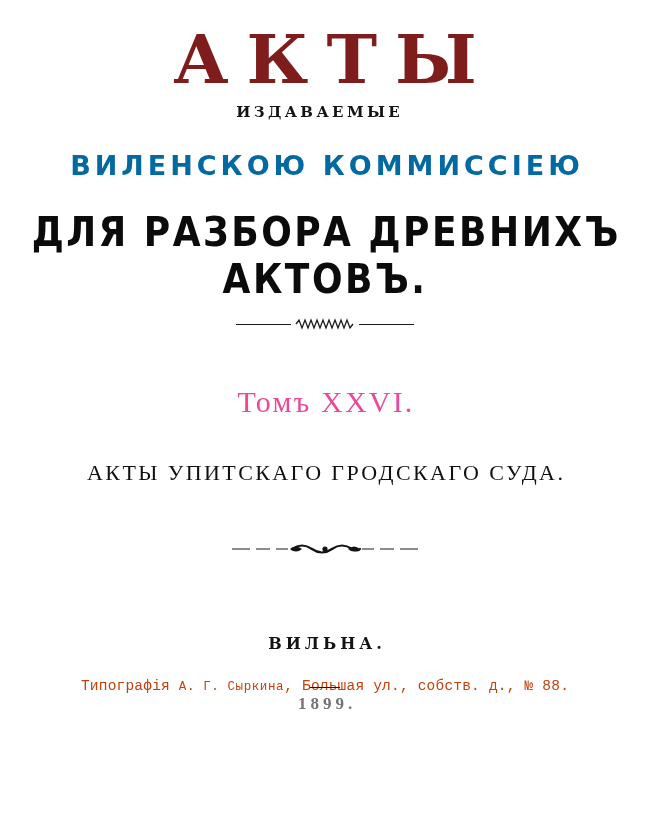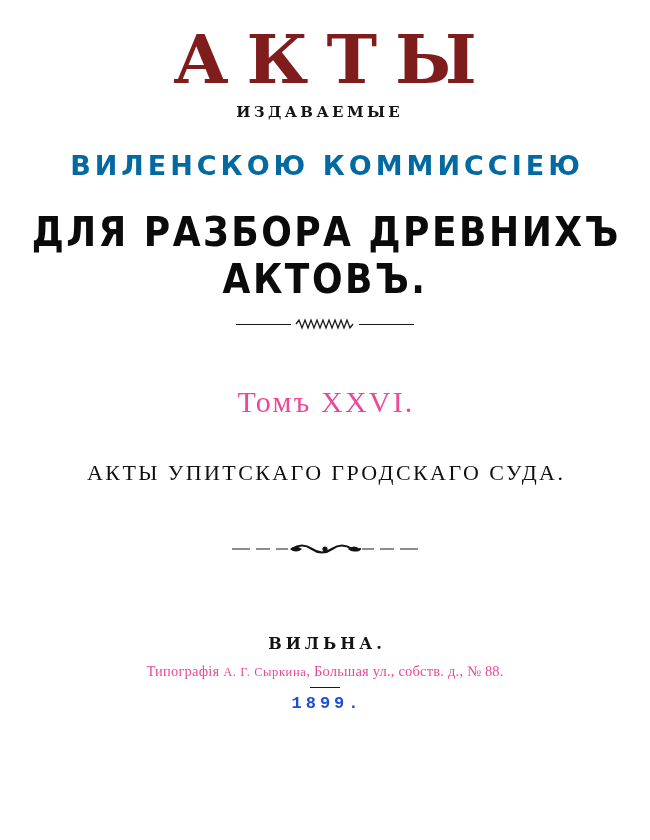--- a/index.html
+++ b/index.html
@@ -142,51 +142,51 @@
     width: 650px;
     font-family: "DejaVu Serif", "Liberation Serif", serif;
     font-size: 16px;
     font-weight: 700;
     letter-spacing: 4px;
     text-indent: 4px;
     color: #141414;
   }
   .imprint-printer {
     position: absolute;
-    top: 663px;
-    left: 0;
-    width: 650px;
-    font-family: Liberation Serif, serif;
+    top: 678px;
+    left: 0;
+    width: 650px;
+    font-family: Liberation Mono, monospace;
     font-size: 14.5px;
     letter-spacing: 0.2px;
-    color: #ec4899;
+    color: #c2410c;
   }
   .imprint-printer .sc {
     font-size: 12.5px;
     letter-spacing: 0.6px;
   }
   .imprint-rule {
     position: absolute;
     top: 687px;
     left: 310px;
     width: 30px;
     height: 1px;
     background: #1a1a1a;
   }
   .imprint-year {
     position: absolute;
     top: 694px;
     left: 0;
     width: 650px;
-    font-family: Liberation Mono, monospace;
+    font-family: Liberation Serif, serif;
     font-size: 17px;
     font-weight: 700;
     letter-spacing: 4px;
     text-indent: 4px;
-    color: #1d4ed8;
+    color: #737373;
   }
 </style>
 </head>
 <body>
 
 <div class="page">
 
   <div class="title-main center">АКТЫ</div>
 
   <div class="subtitle-1 center">ИЗДАВАЕМЫЕ</div>

